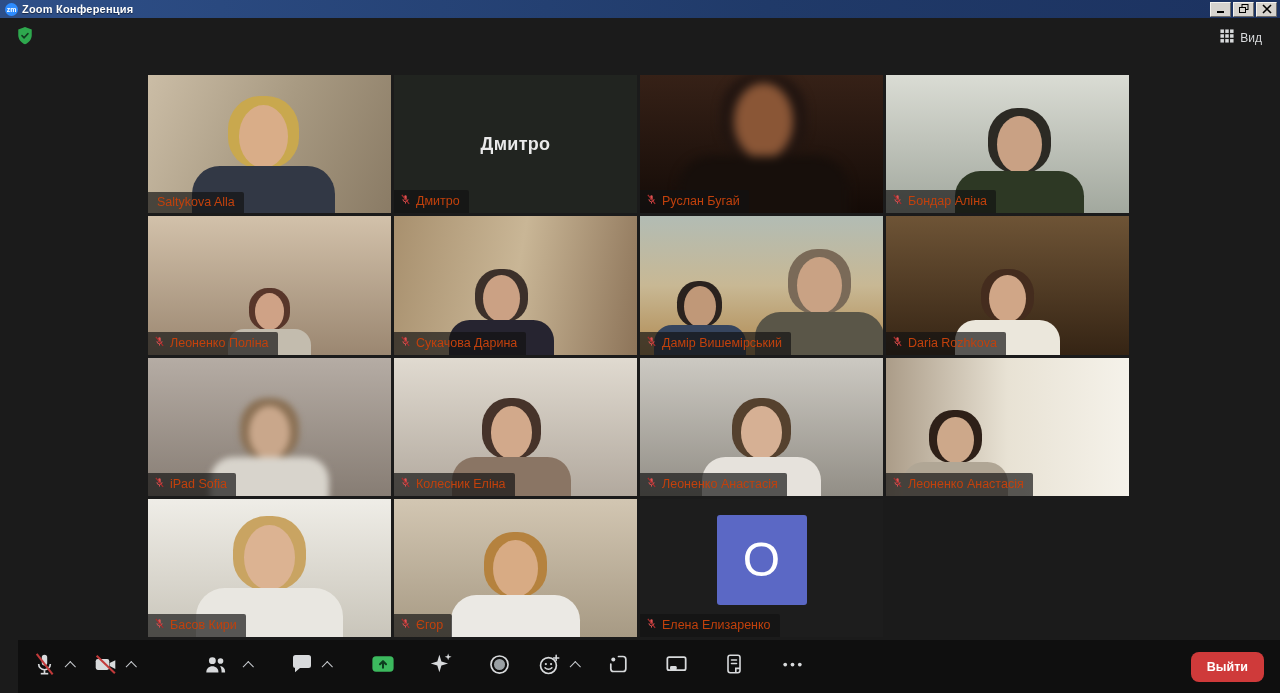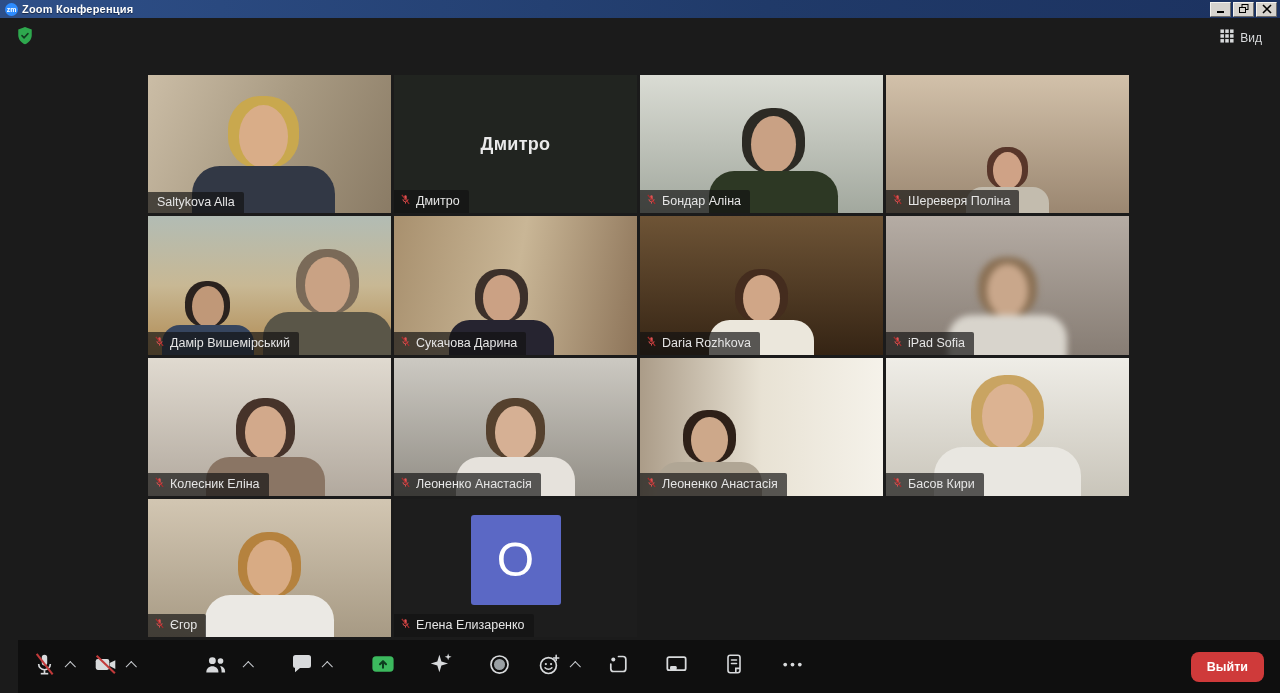--- a/index.html
+++ b/index.html
@@ -49,21 +49,21 @@
     position:absolute;inset:0;display:flex;align-items:center;justify-content:center;
     color:#e9e9e9;font-size:18px;font-weight:bold;letter-spacing:.3px;
   }
   .avatar-box{
     position:absolute;left:50%;top:44%;transform:translate(-50%,-50%);
     width:90px;height:90px;border-radius:3px;display:flex;align-items:center;justify-content:center;
     color:#fff;font-size:48px;font-weight:400;
   }
   .name-label{
     position:absolute;left:0;bottom:0;max-width:96%;
-    background:rgba(18,18,18,.68);color:#e5e5e5;font-size:12.5px;
+    background:rgba(18,18,18,.68);color:#c2410c;font-size:12.5px;
     display:flex;align-items:center;gap:5px;padding:3px 9px 4px 6px;
     white-space:nowrap;overflow:hidden;border-top-right-radius:2px;
   }
   .name-label.no-icon{padding-left:9px;}
   
   .toolbar{
     position:absolute;left:18px;right:0;bottom:0;height:53px;background:#0f0f0f;
     display:flex;align-items:center;
   }
   .tb-item{
@@ -157,20 +157,38 @@
           <span data-name="muted-mic-icon"><svg viewBox="0 0 24 24" width="11" height="13">
               <rect x="9.4" y="2.6" width="5.2" height="10.4" rx="2.6" fill="#e05252"></rect>
               <path d="M6.4 11.4a5.6 5.6 0 0 0 11.2 0" fill="none" stroke="#e05252" stroke-width="2"></path>
               <line x1="12" y1="17.4" x2="12" y2="21" stroke="#e05252" stroke-width="2"></line>
               <line x1="4" y1="2" x2="20" y2="21.5" stroke="#a82c2c" stroke-width="2.6"></line>
             </svg></span>
           <span data-name="participant-name">Дмитро</span>
         </div>
       </div>
       <div class="tile" data-name="participant-tile">
+        <div class="video" data-name="video-feed" style="background: linear-gradient(rgb(54, 33, 23), rgb(20, 11, 7));">
+          <div class="person" data-name="person-silhouette" style="width: 170.2px; height: 144.3px; left: calc(50% - 83.1px); filter: blur(5px);">
+            <div class="p-hair" style="width:84.36px;height:85.83999999999999px;left:42.919999999999995px;top:0;background:#201410"></div>
+            <div class="p-head" style="width:59.2px;height:75.48px;left:55.49999999999999px;top:10.360000000000001px;background:#8a5636"></div>
+            <div class="p-body" style="width:170.2px;height:66.60000000000001px;left:0;top:82.88000000000001px;background:#170f0b;border-radius:33.300000000000004px 33.300000000000004px 6px 6px"></div>
+          </div>
+        </div>
+        <div class="name-label" data-name="participant-name-label">
+          <span data-name="muted-mic-icon"><svg viewBox="0 0 24 24" width="11" height="13">
+              <rect x="9.4" y="2.6" width="5.2" height="10.4" rx="2.6" fill="#e05252"></rect>
+              <path d="M6.4 11.4a5.6 5.6 0 0 0 11.2 0" fill="none" stroke="#e05252" stroke-width="2"></path>
+              <line x1="12" y1="17.4" x2="12" y2="21" stroke="#e05252" stroke-width="2"></line>
+              <line x1="4" y1="2" x2="20" y2="21.5" stroke="#a82c2c" stroke-width="2.6"></line>
+            </svg></span>
+          <span data-name="participant-name">Руслан Бугай</span>
+        </div>
+      </div>
+      <div class="tile" data-name="participant-tile">
         <div class="video" data-name="video-feed" style="background: linear-gradient(rgb(218, 220, 212), rgb(162, 168, 158));">
           <div class="person" data-name="person-silhouette" style="width: 128.8px; height: 109.2px; left: calc(50% - 52.4px);">
             <div class="p-hair" style="width:63.839999999999996px;height:64.96px;left:32.47999999999999px;top:0;background:#2c2a24"></div>
             <div class="p-head" style="width:44.800000000000004px;height:57.120000000000005px;left:41.999999999999986px;top:7.840000000000001px;background:#c9a184"></div>
             <div class="p-body" style="width:128.79999999999998px;height:50.4px;left:0;top:62.720000000000006px;background:#2d3824;border-radius:25.2px 25.2px 6px 6px"></div>
           </div>
         </div>
         <div class="name-label" data-name="participant-name-label">
           <span data-name="muted-mic-icon"><svg viewBox="0 0 24 24" width="11" height="13">
               <rect x="9.4" y="2.6" width="5.2" height="10.4" rx="2.6" fill="#e05252"></rect>
@@ -189,21 +207,39 @@
             <div class="p-body" style="width:82.8px;height:32.4px;left:0;top:40.32000000000001px;background:#c3bcae;border-radius:16.2px 16.2px 6px 6px"></div>
           </div>
         </div>
         <div class="name-label" data-name="participant-name-label">
           <span data-name="muted-mic-icon"><svg viewBox="0 0 24 24" width="11" height="13">
               <rect x="9.4" y="2.6" width="5.2" height="10.4" rx="2.6" fill="#e05252"></rect>
               <path d="M6.4 11.4a5.6 5.6 0 0 0 11.2 0" fill="none" stroke="#e05252" stroke-width="2"></path>
               <line x1="12" y1="17.4" x2="12" y2="21" stroke="#e05252" stroke-width="2"></line>
               <line x1="4" y1="2" x2="20" y2="21.5" stroke="#a82c2c" stroke-width="2.6"></line>
             </svg></span>
-          <span data-name="participant-name">Шереверя Поліна</span>
+          <span data-name="participant-name">Леоненко Поліна</span>
+        </div>
+      </div>
+      <div class="tile" data-name="participant-tile">
+        <div class="video" data-name="video-feed" style="background: linear-gradient(100deg, rgb(168, 144, 110), rgb(201, 182, 150), rgb(141, 116, 89));">
+          <div class="person" data-name="person-silhouette" style="width: 105.8px; height: 89.7px; left: calc(50% - 66.9px);">
+            <div class="p-hair" style="width:52.44px;height:53.36px;left:26.68px;top:0;background:#3c302a"></div>
+            <div class="p-head" style="width:36.800000000000004px;height:46.92px;left:34.5px;top:6.44px;background:#cba184"></div>
+            <div class="p-body" style="width:105.8px;height:41.4px;left:0;top:51.52px;background:#262430;border-radius:20.7px 20.7px 6px 6px"></div>
+          </div>
+        </div>
+        <div class="name-label" data-name="participant-name-label">
+          <span data-name="muted-mic-icon"><svg viewBox="0 0 24 24" width="11" height="13">
+              <rect x="9.4" y="2.6" width="5.2" height="10.4" rx="2.6" fill="#e05252"></rect>
+              <path d="M6.4 11.4a5.6 5.6 0 0 0 11.2 0" fill="none" stroke="#e05252" stroke-width="2"></path>
+              <line x1="12" y1="17.4" x2="12" y2="21" stroke="#e05252" stroke-width="2"></line>
+              <line x1="4" y1="2" x2="20" y2="21.5" stroke="#a82c2c" stroke-width="2.6"></line>
+            </svg></span>
+          <span data-name="participant-name">Сукачова Дарина</span>
         </div>
       </div>
       <div class="tile" data-name="participant-tile">
         <div class="video" data-name="video-feed" style="background: linear-gradient(rgb(178, 188, 180), rgb(200, 184, 148), rgb(176, 138, 82));">
           <div class="person" data-name="person-silhouette" style="width: 92px; height: 78px; left: calc(50% - 108px);">
             <div class="p-hair" style="width:45.599999999999994px;height:46.4px;left:23.200000000000003px;top:0;background:#2a221e"></div>
             <div class="p-head" style="width:32px;height:40.8px;left:30px;top:5.6000000000000005px;background:#c09878"></div>
             <div class="p-body" style="width:92px;height:36px;left:0;top:44.800000000000004px;background:#36455e;border-radius:18px 18px 6px 6px"></div>
           </div>
           <div class="person" data-name="person-silhouette" style="width: 128.8px; height: 109.2px; left: calc(50% - 6.4px);">
@@ -213,38 +249,20 @@
           </div>
         </div>
         <div class="name-label" data-name="participant-name-label">
           <span data-name="muted-mic-icon"><svg viewBox="0 0 24 24" width="11" height="13">
               <rect x="9.4" y="2.6" width="5.2" height="10.4" rx="2.6" fill="#e05252"></rect>
               <path d="M6.4 11.4a5.6 5.6 0 0 0 11.2 0" fill="none" stroke="#e05252" stroke-width="2"></path>
               <line x1="12" y1="17.4" x2="12" y2="21" stroke="#e05252" stroke-width="2"></line>
               <line x1="4" y1="2" x2="20" y2="21.5" stroke="#a82c2c" stroke-width="2.6"></line>
             </svg></span>
           <span data-name="participant-name">Дамір Вишемірський</span>
-        </div>
-      </div>
-      <div class="tile" data-name="participant-tile">
-        <div class="video" data-name="video-feed" style="background: linear-gradient(100deg, rgb(168, 144, 110), rgb(201, 182, 150), rgb(141, 116, 89));">
-          <div class="person" data-name="person-silhouette" style="width: 105.8px; height: 89.7px; left: calc(50% - 66.9px);">
-            <div class="p-hair" style="width:52.44px;height:53.36px;left:26.68px;top:0;background:#3c302a"></div>
-            <div class="p-head" style="width:36.800000000000004px;height:46.92px;left:34.5px;top:6.44px;background:#cba184"></div>
-            <div class="p-body" style="width:105.8px;height:41.4px;left:0;top:51.52px;background:#262430;border-radius:20.7px 20.7px 6px 6px"></div>
-          </div>
-        </div>
-        <div class="name-label" data-name="participant-name-label">
-          <span data-name="muted-mic-icon"><svg viewBox="0 0 24 24" width="11" height="13">
-              <rect x="9.4" y="2.6" width="5.2" height="10.4" rx="2.6" fill="#e05252"></rect>
-              <path d="M6.4 11.4a5.6 5.6 0 0 0 11.2 0" fill="none" stroke="#e05252" stroke-width="2"></path>
-              <line x1="12" y1="17.4" x2="12" y2="21" stroke="#e05252" stroke-width="2"></line>
-              <line x1="4" y1="2" x2="20" y2="21.5" stroke="#a82c2c" stroke-width="2.6"></line>
-            </svg></span>
-          <span data-name="participant-name">Сукачова Дарина</span>
         </div>
       </div>
       <div class="tile" data-name="participant-tile">
         <div class="video" data-name="video-feed" style="background: linear-gradient(rgb(110, 84, 54), rgb(53, 36, 20));">
           <div class="person" data-name="person-silhouette" style="width: 105.8px; height: 89.7px; left: calc(50% - 52.9px);">
             <div class="p-hair" style="width:52.44px;height:53.36px;left:26.68px;top:0;background:#442c1e"></div>
             <div class="p-head" style="width:36.800000000000004px;height:46.92px;left:34.5px;top:6.44px;background:#d0a687"></div>
             <div class="p-body" style="width:105.8px;height:41.4px;left:0;top:51.52px;background:#ebe7dc;border-radius:20.7px 20.7px 6px 6px"></div>
           </div>
         </div>

